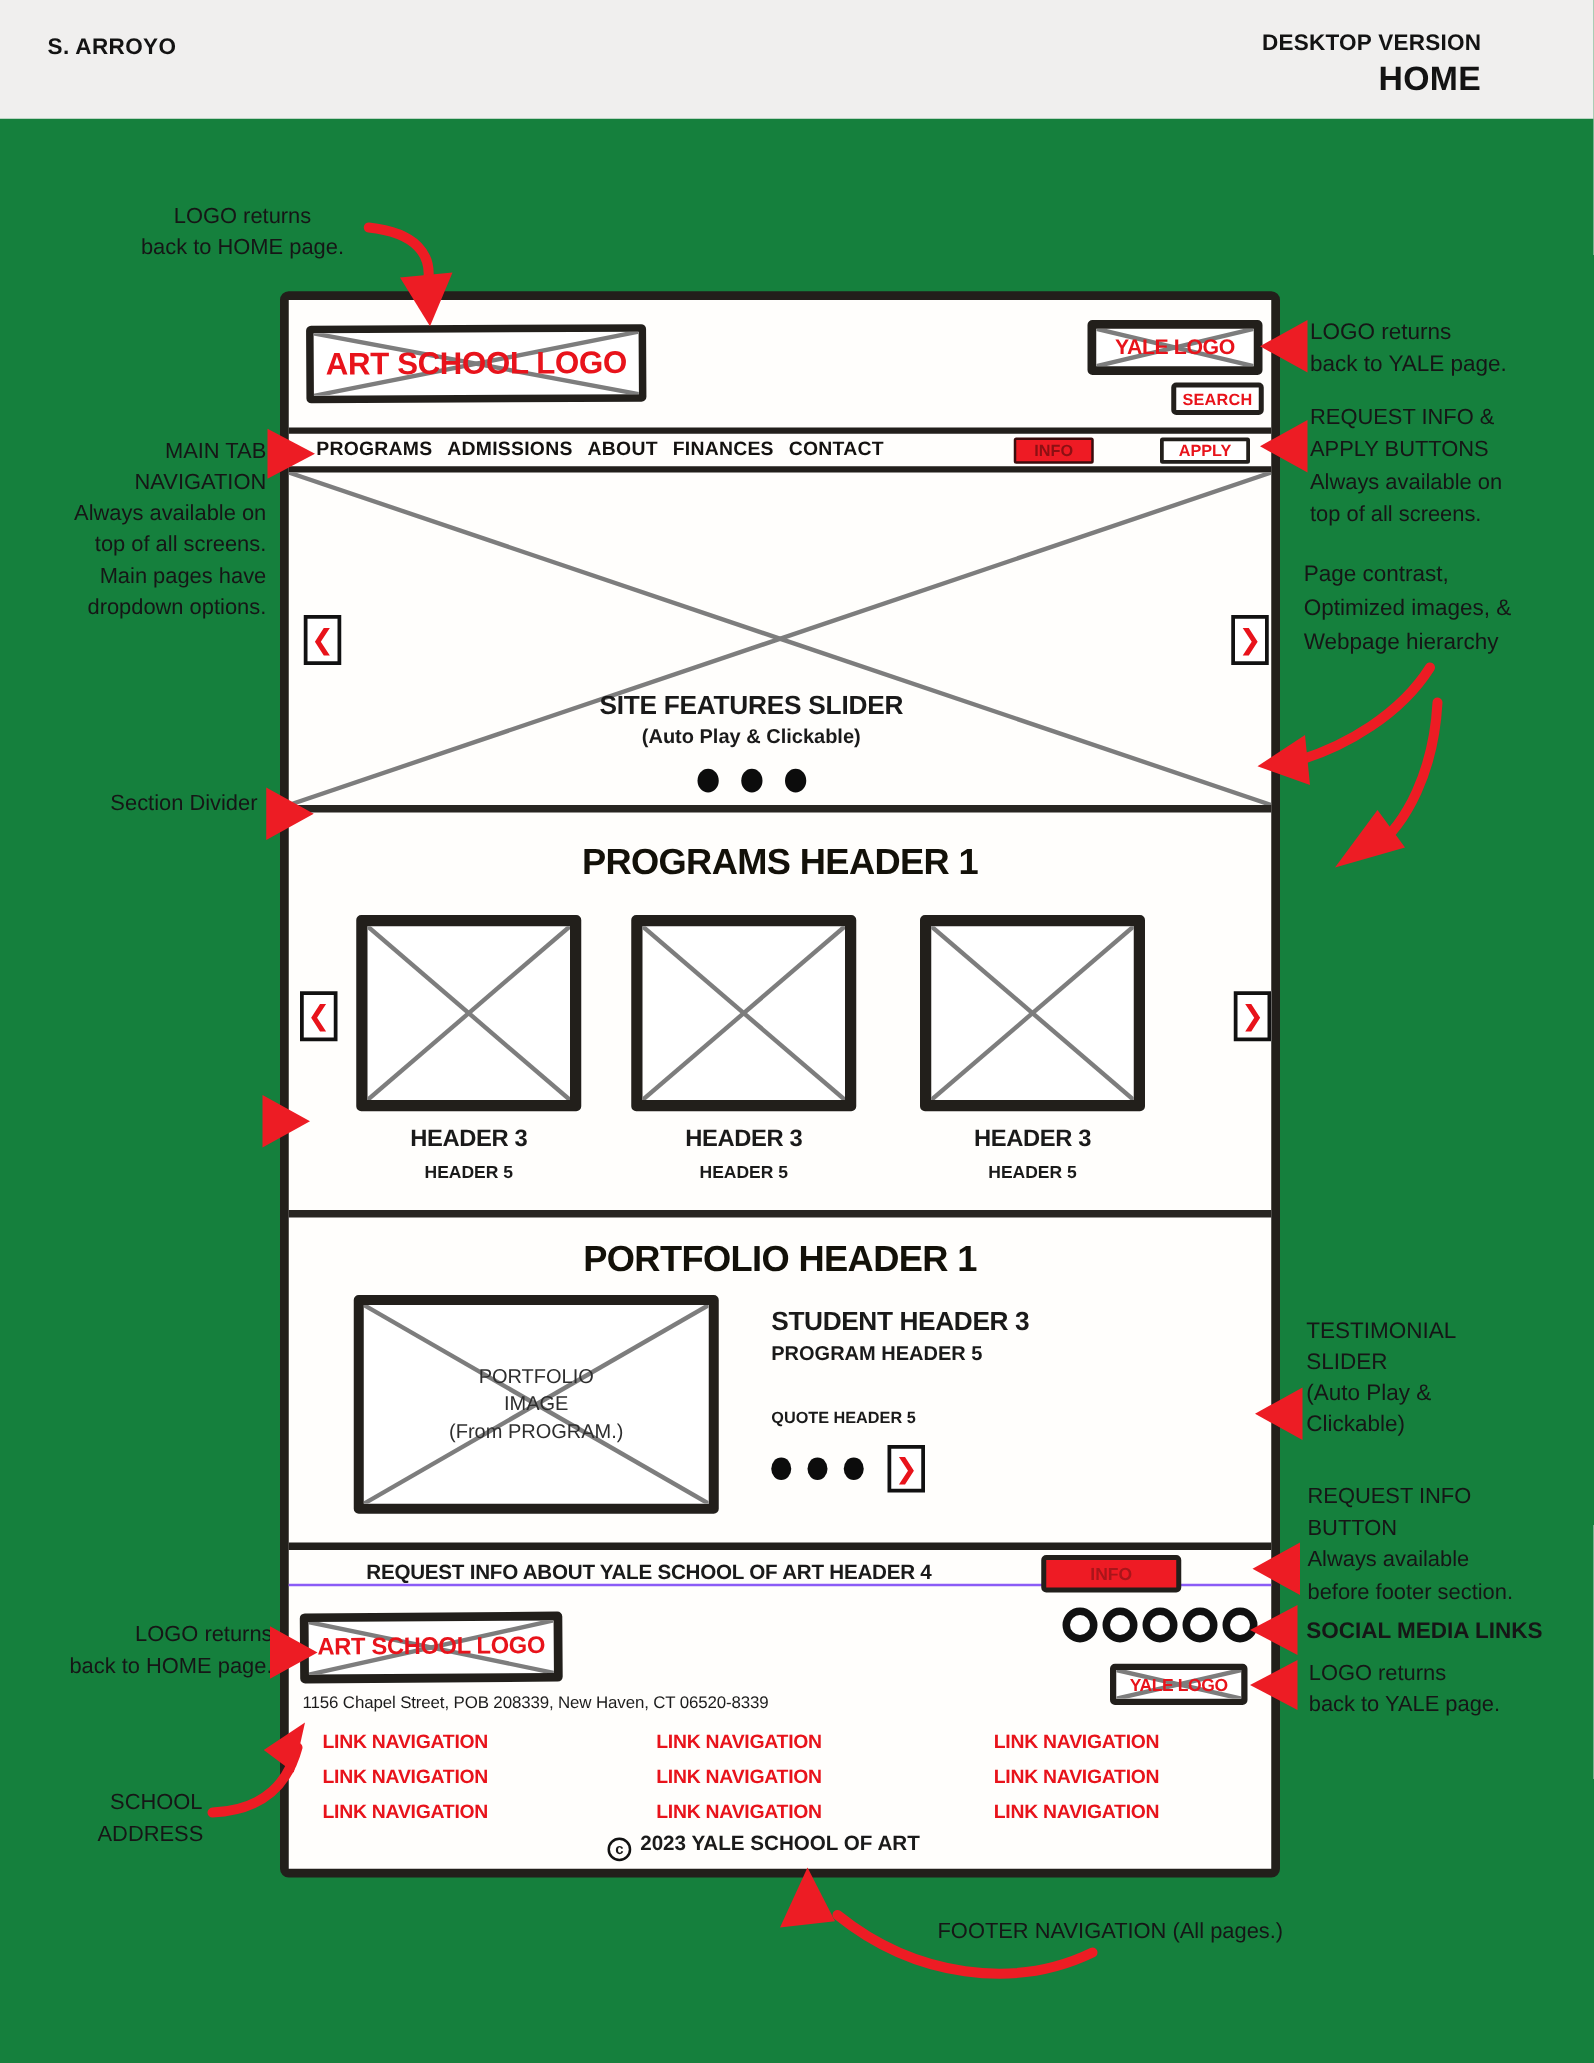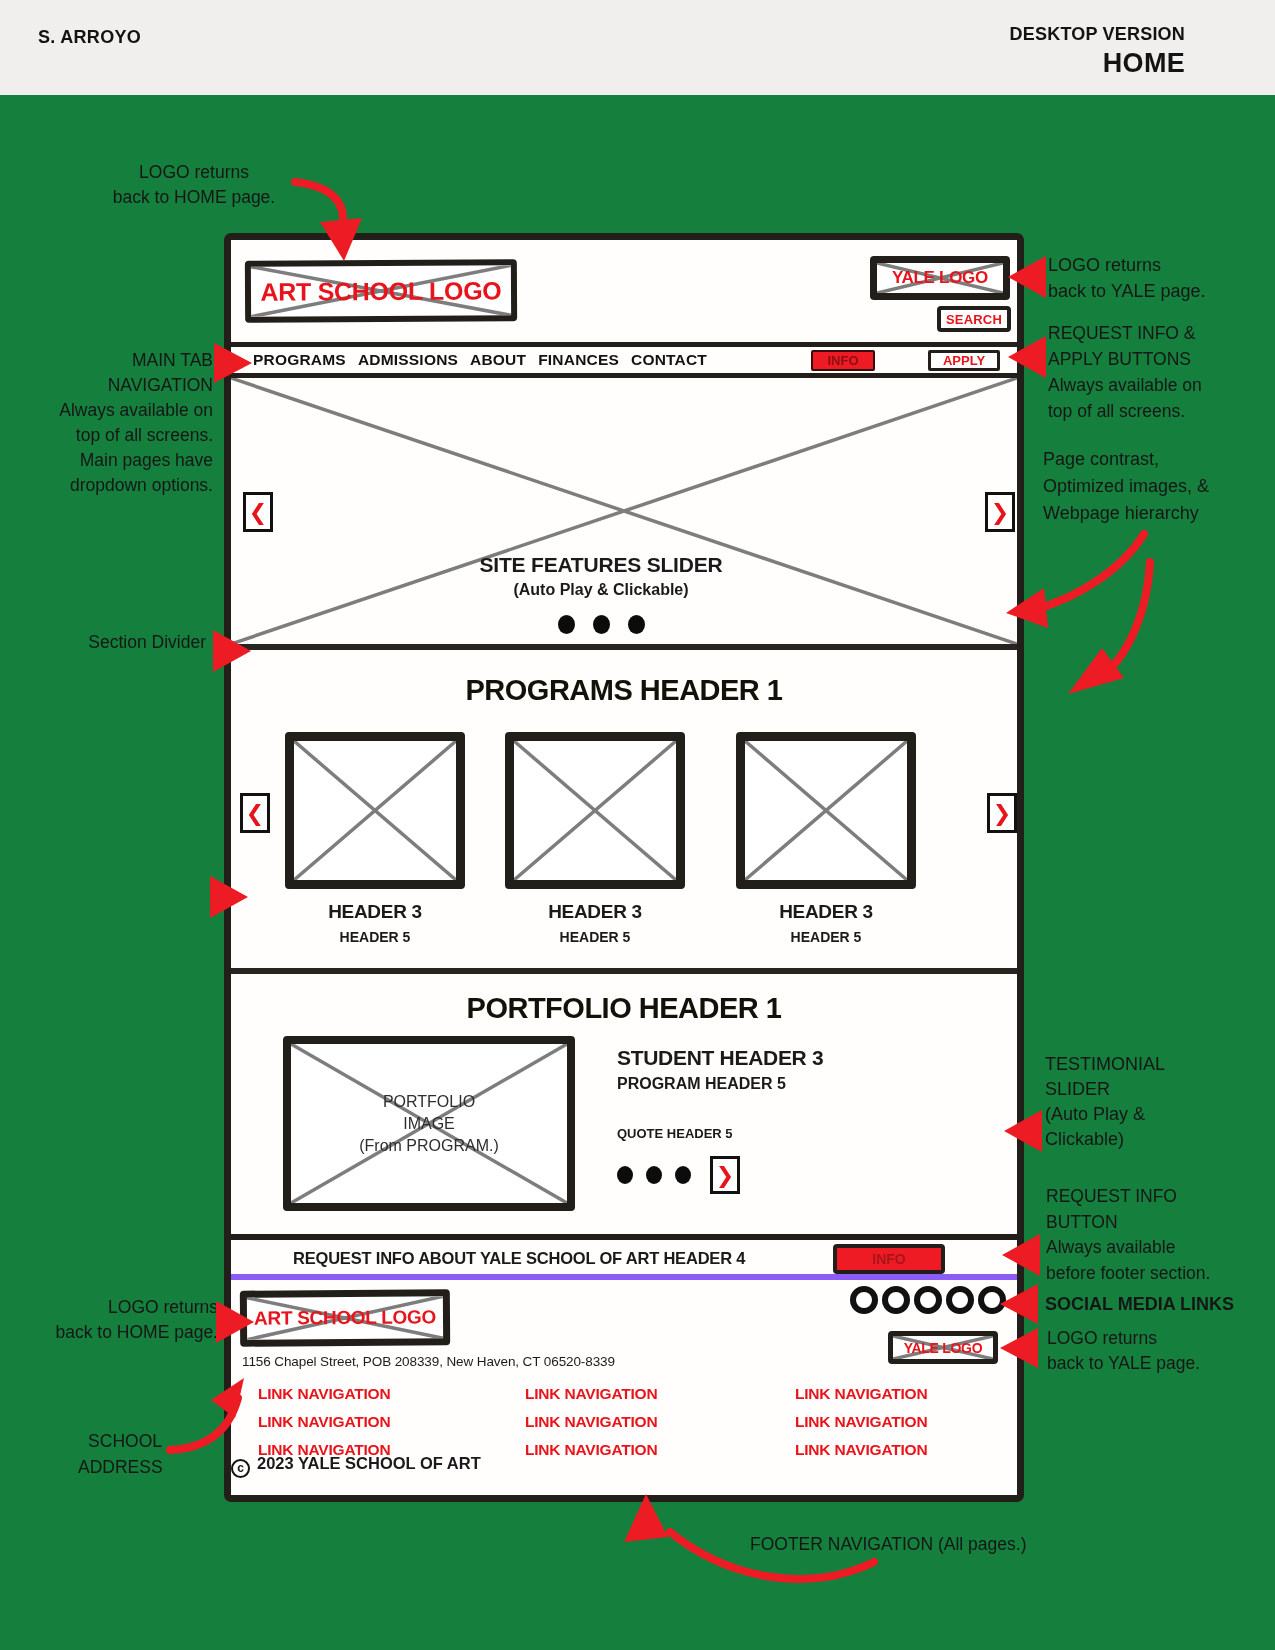--- a/index.html
+++ b/index.html
@@ -75,39 +75,39 @@
   .port-cap { position:relative; z-index:2; text-align:center; font-size:16px; color:#2e2e2e; line-height:22px; }
   .tst { position:absolute; left:386px; }
   .tst-h3 { top:72px; font-size:21px; font-weight:bold; letter-spacing:-0.3px; }
   .tst-h5 { top:101px; font-size:16px; font-weight:bold; }
   .tst-q  { top:152px; font-size:13px; font-weight:bold; }
   .tst-dots { top:182px; display:flex; align-items:center; gap:13px; }
   .tst-dots .dot { width:16px; height:18px; }
   .tst-chev { position:relative; width:30px; height:38px; margin-left:6px; }
 
   
-  .wf-request { top:994px; height:46px; border-top:6px solid #221f1b; border-bottom:6px solid #8b5cf6; }
+  .wf-request { top:994px; height:35px; border-top:6px solid #221f1b; border-bottom:2px solid #8b5cf6; }
   .rq-text { position:absolute; left:62px; top:9px; font-weight:bold; font-size:16.5px; letter-spacing:-0.2px; }
   .rq-info { position:absolute; left:602px; top:4px; width:112px; height:30px; background:#ee1b24;
              border:4px solid #221f1b; border-radius:4px; display:flex; align-items:center; justify-content:center;
              color:#a9151a; font-weight:bold; font-size:14px; cursor:pointer; }
 
   
   .wf-footer { top:1044px; height:211px; }
   .f-art-logo { left:9px; top:6px; width:210px; height:56px; border-width:7px; transform:rotate(-.4deg); }
   .f-art-logo .redlogo { font-size:19px; }
   .social { position:absolute; left:619px; top:2px; display:flex; gap:4px; }
   .ring { width:28px; height:28px; border:6px solid #111; border-radius:50%; background:#fff; cursor:pointer; }
   .f-yale-logo { left:657px; top:47px; width:110px; height:33px; border-width:5px; }
   .f-yale-logo .redlogo { font-size:14px; }
   .addr { position:absolute; left:11px; top:70px; font-size:13.5px; color:#1c1c1c; letter-spacing:-0.1px; }
   .links-col { position:absolute; top:96px; }
   .lc1 { left:27px; } .lc2 { left:294px; } .lc3 { left:564px; }
   .flink { display:block; color:#e8131b; font-weight:bold; font-size:15.5px; line-height:28px; letter-spacing:-0.2px; cursor:pointer; }
-  .copyright { position:absolute; left:0; top:170px; width:760px; font-weight:bold; font-size:16.5px; }
+  .copyright { position:absolute; left:0; top:182px; width:760px; text-align:center; font-weight:bold; font-size:16.5px; }
   .copy-c { display:inline-flex; width:19px; height:19px; border:2.5px solid #111; border-radius:50%;
             align-items:center; justify-content:center; font-size:12px; font-weight:bold; margin-right:7px;
             vertical-align:-3px; }
 
   
   .ann { position:absolute; font-size:17.5px; line-height:25px; color:#161616; }
   .ann span { display:block; }
   .ta-r { text-align:right; }
   .ta-c { text-align:center; }
   .bold { font-weight:bold; }

